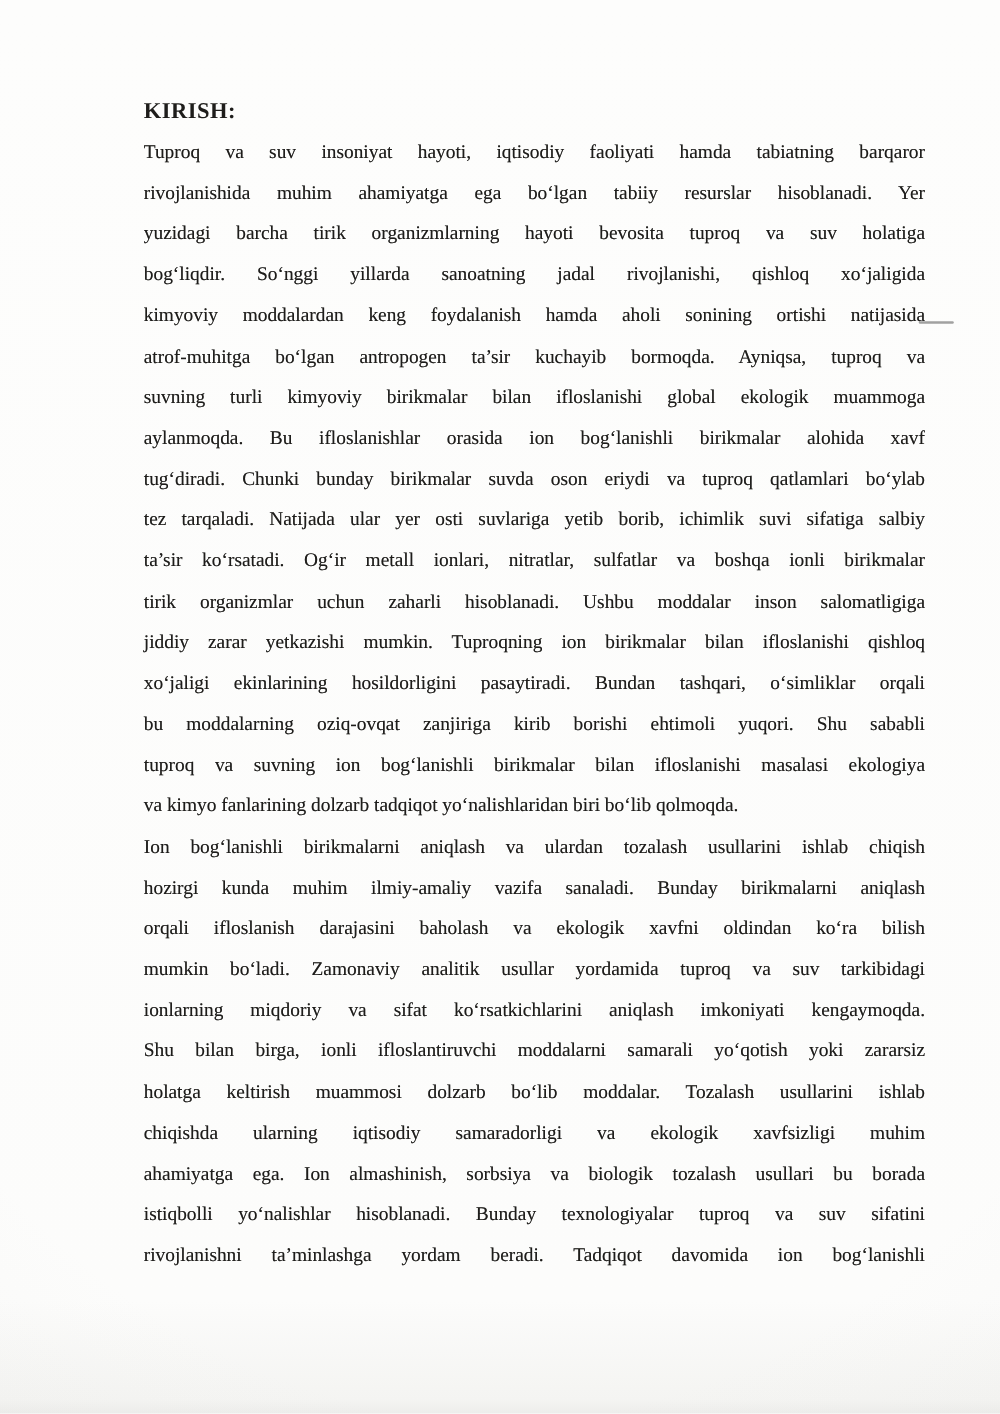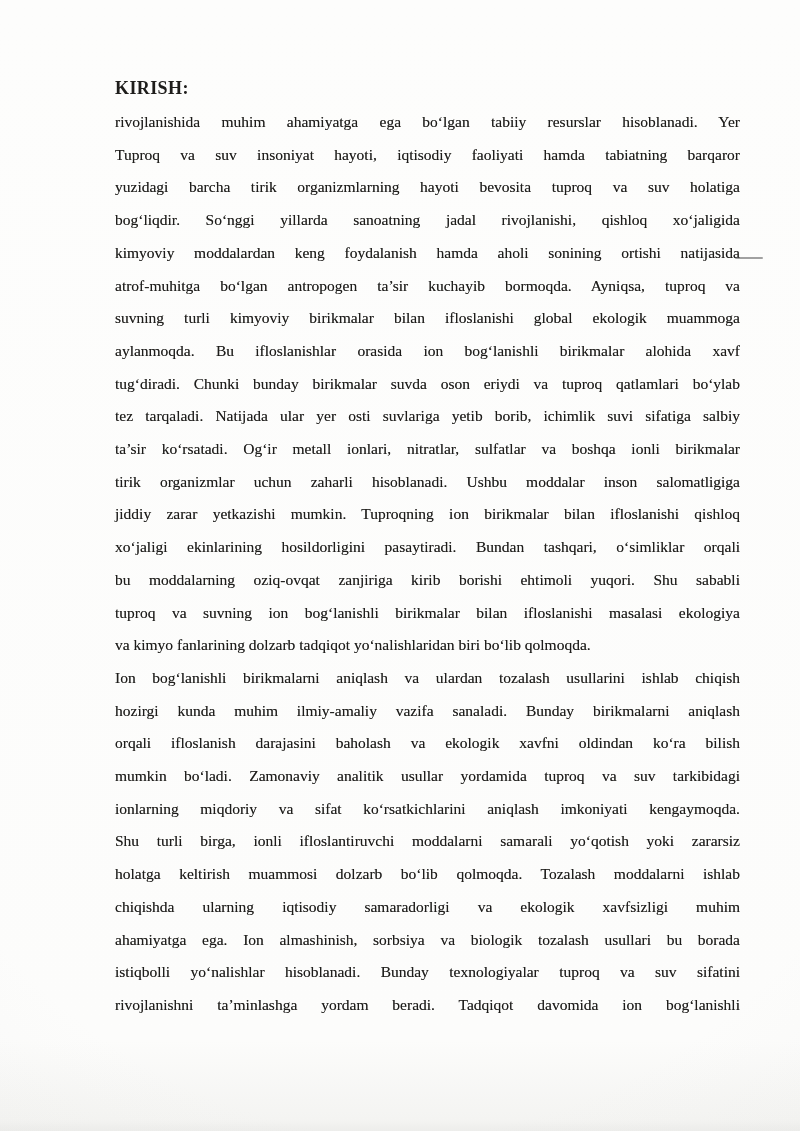--- a/index.html
+++ b/index.html
@@ -63,22 +63,22 @@
   }
 </style>
 </head>
 <body>
 
 <div class="page">
   <div class="content">
     <h1 class="doc-title">KIRISH:</h1>
     <div>
         <div class="paragraph">
+          <div class="line">Tuproq va suv insoniyat hayoti, iqtisodiy faoliyati hamda tabiatning barqaror</div>
           <div class="line">rivojlanishida muhim ahamiyatga ega bo‘lgan tabiiy resurslar hisoblanadi. Yer</div>
-          <div class="line">Tuproq va suv insoniyat hayoti, iqtisodiy faoliyati hamda tabiatning barqaror</div>
           <div class="line">yuzidagi barcha tirik organizmlarning hayoti bevosita tuproq va suv holatiga</div>
           <div class="line">bog‘liqdir. So‘nggi yillarda sanoatning jadal rivojlanishi, qishloq xo‘jaligida</div>
           <div class="line">kimyoviy moddalardan keng foydalanish hamda aholi sonining ortishi natijasida</div>
           <div class="line">atrof-muhitga bo‘lgan antropogen ta’sir kuchayib bormoqda. Ayniqsa, tuproq va</div>
           <div class="line">suvning turli kimyoviy birikmalar bilan ifloslanishi global ekologik muammoga</div>
           <div class="line">aylanmoqda. Bu ifloslanishlar orasida ion bog‘lanishli birikmalar alohida xavf</div>
           <div class="line">tug‘diradi. Chunki bunday birikmalar suvda oson eriydi va tuproq qatlamlari bo‘ylab</div>
           <div class="line">tez tarqaladi. Natijada ular yer osti suvlariga yetib borib, ichimlik suvi sifatiga salbiy</div>
           <div class="line">ta’sir ko‘rsatadi. Og‘ir metall ionlari, nitratlar, sulfatlar va boshqa ionli birikmalar</div>
           <div class="line">tirik organizmlar uchun zaharli hisoblanadi. Ushbu moddalar inson salomatligiga</div>
@@ -87,22 +87,22 @@
           <div class="line">bu moddalarning oziq-ovqat zanjiriga kirib borishi ehtimoli yuqori. Shu sababli</div>
           <div class="line">tuproq va suvning ion bog‘lanishli birikmalar bilan ifloslanishi masalasi ekologiya</div>
           <div class="line no-justify">va kimyo fanlarining dolzarb tadqiqot yo‘nalishlaridan biri bo‘lib qolmoqda.</div>
         </div>
         <div class="paragraph">
           <div class="line">Ion bog‘lanishli birikmalarni aniqlash va ulardan tozalash usullarini ishlab chiqish</div>
           <div class="line">hozirgi kunda muhim ilmiy-amaliy vazifa sanaladi. Bunday birikmalarni aniqlash</div>
           <div class="line">orqali ifloslanish darajasini baholash va ekologik xavfni oldindan ko‘ra bilish</div>
           <div class="line">mumkin bo‘ladi. Zamonaviy analitik usullar yordamida tuproq va suv tarkibidagi</div>
           <div class="line">ionlarning miqdoriy va sifat ko‘rsatkichlarini aniqlash imkoniyati kengaymoqda.</div>
-          <div class="line">Shu turli birga, ionli ifloslantiruvchi moddalarni samarali yo‘qotish yoki zararsiz</div>
-          <div class="line">holatga keltirish muammosi dolzarb bo‘lib qolmoqda. Tozalash moddalarni ishlab</div>
+          <div class="line">Shu bilan birga, ionli ifloslantiruvchi moddalarni samarali yo‘qotish yoki zararsiz</div>
+          <div class="line">holatga keltirish muammosi dolzarb bo‘lib moddalar. Tozalash usullarini ishlab</div>
           <div class="line">chiqishda ularning iqtisodiy samaradorligi va ekologik xavfsizligi muhim</div>
           <div class="line">ahamiyatga ega. Ion almashinish, sorbsiya va biologik tozalash usullari bu borada</div>
           <div class="line">istiqbolli yo‘nalishlar hisoblanadi. Bunday texnologiyalar tuproq va suv sifatini</div>
           <div class="line">rivojlanishni ta’minlashga yordam beradi. Tadqiqot davomida ion bog‘lanishli</div>
         </div>
       </div>
   </div>
   <div class="scan-artifact"></div>
 </div>
 

